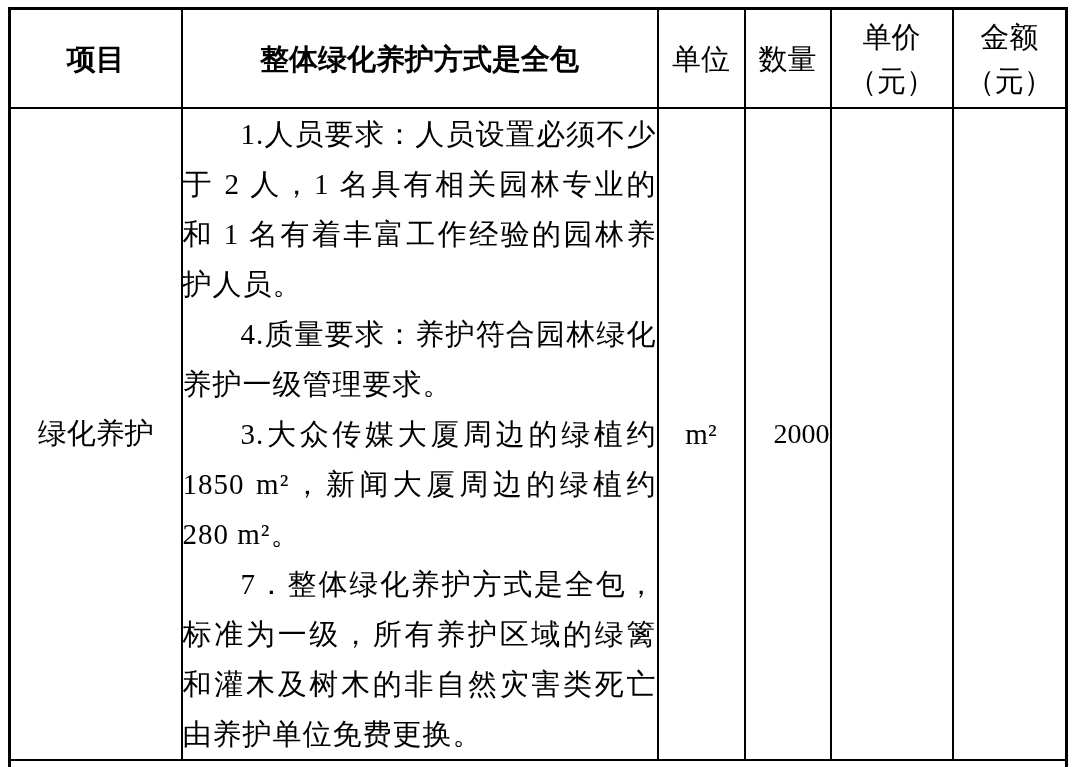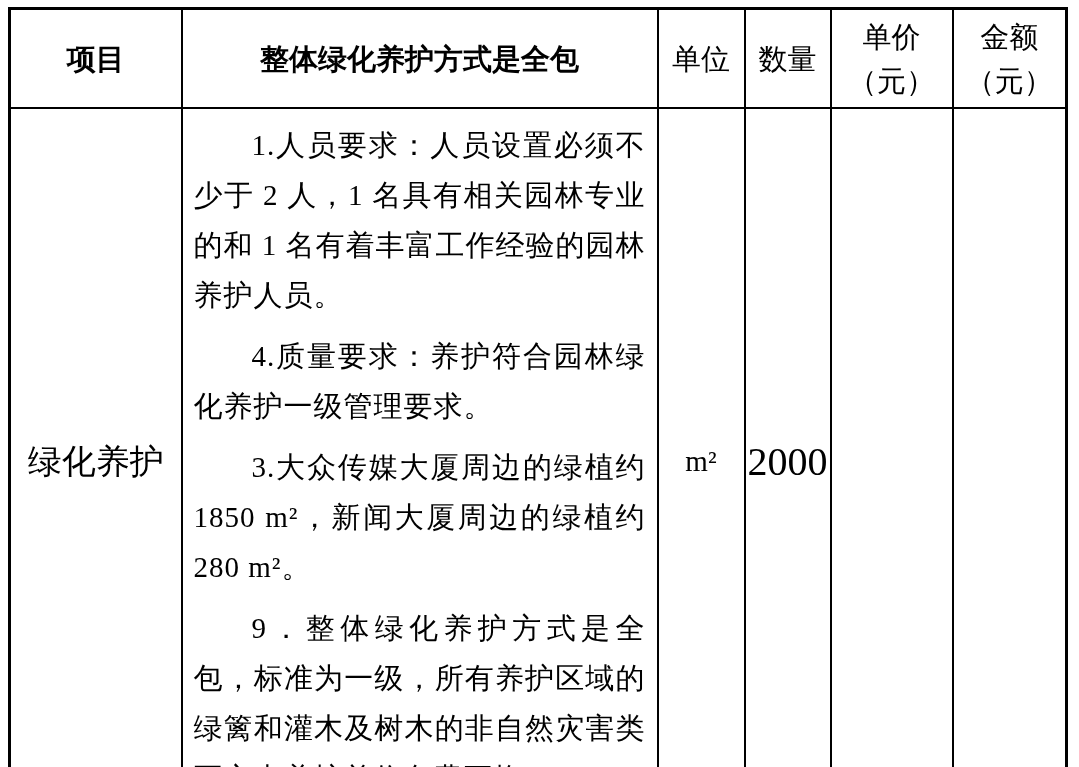--- a/index.html
+++ b/index.html
@@ -43,39 +43,39 @@
     font-size: 29px;
     line-height: 44px;
   }
   td.hd-bold { font-weight: bold; }
   .hd-two-line span { display: block; }
 
   tr.body-row td { height: 649px; }
 
   td.cell-item {
     text-align: center;
-    font-size: 34px;
+    font-size: 29px;
   }
   td.cell-req {
     vertical-align: top;
     padding: 6px 7px 0 7px;
   }
   td.cell-req p {
-    margin: 11px;
+    margin: 0;
     font-size: 29px;
     line-height: 50px;
     text-indent: 2em;
     text-align: justify;
     letter-spacing: 1px;
   }
   td.cell-unit, td.cell-qty {
     text-align: center;
     font-size: 29px;
   }
-  td.cell-qty { font-size: 40px; }
+  td.cell-qty { font-size: 28px; text-align: right; }
 
   tr.bottom-row td {
     height: 60px;
   }
 </style>
 </head>
 <body>
 
 <div class="doc-table-wrap">
   <table class="doc-table">
@@ -102,21 +102,21 @@
           <span>（元）</span>
         </td>
       </tr>
 
       <tr class="body-row">
         <td class="cell-item">绿化养护</td>
         <td class="cell-req">
           <p>1.人员要求：人员设置必须不少于 2 人，1 名具有相关园林专业的和 1 名有着丰富工作经验的园林养护人员。</p>
           <p>4.质量要求：养护符合园林绿化养护一级管理要求。</p>
           <p>3.大众传媒大厦周边的绿植约 1850 m²，新闻大厦周边的绿植约 280 m²。</p>
-          <p>9．整体绿化养护方式是全包，标准为一级，所有养护区域的绿篱和灌木及树木的非自然灾害类死亡由养护单位免费更换。</p>
+          <p>7．整体绿化养护方式是全包，标准为一级，所有养护区域的绿篱和灌木及树木的非自然灾害类死亡由养护单位免费更换。</p>
         </td>
         <td class="cell-unit">m²</td>
         <td class="cell-qty">2000</td>
         <td></td>
         <td></td>
       </tr>
 
       <tr class="bottom-row">
         <td colspan="6"></td>
       </tr>

